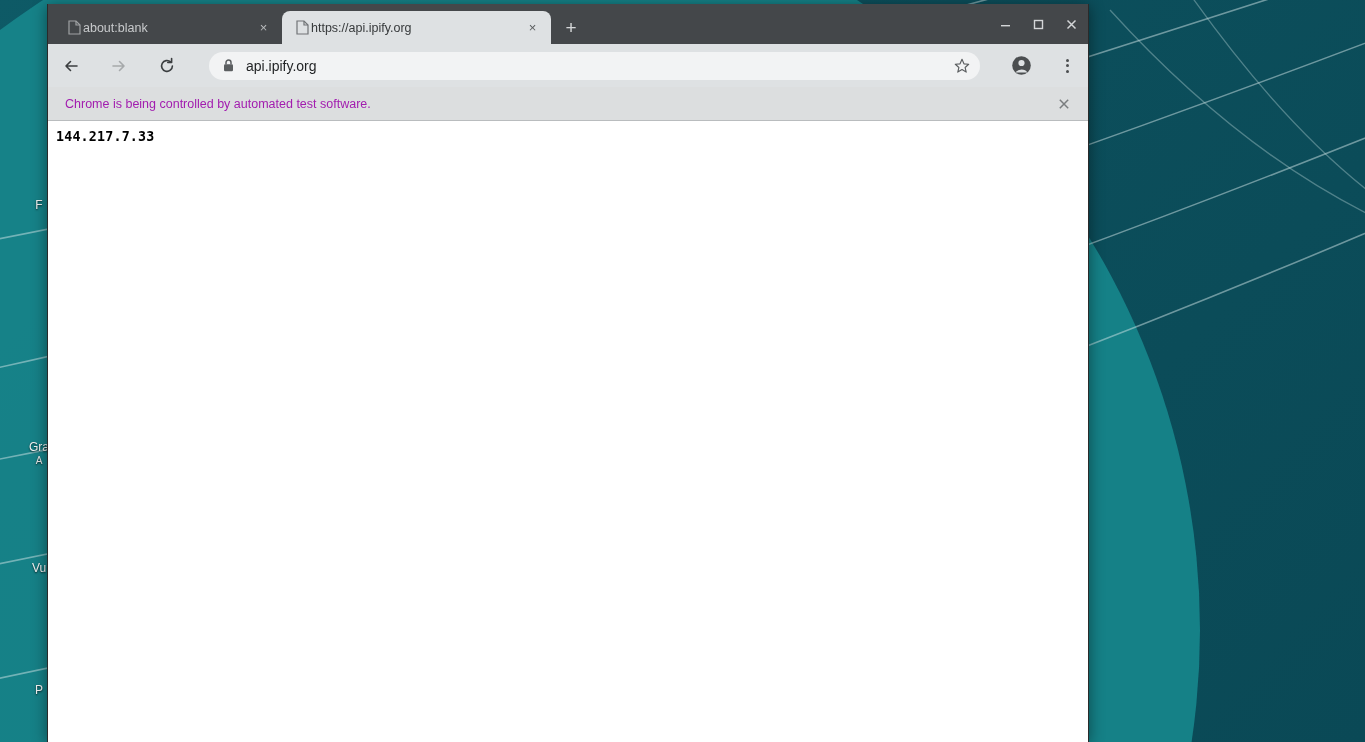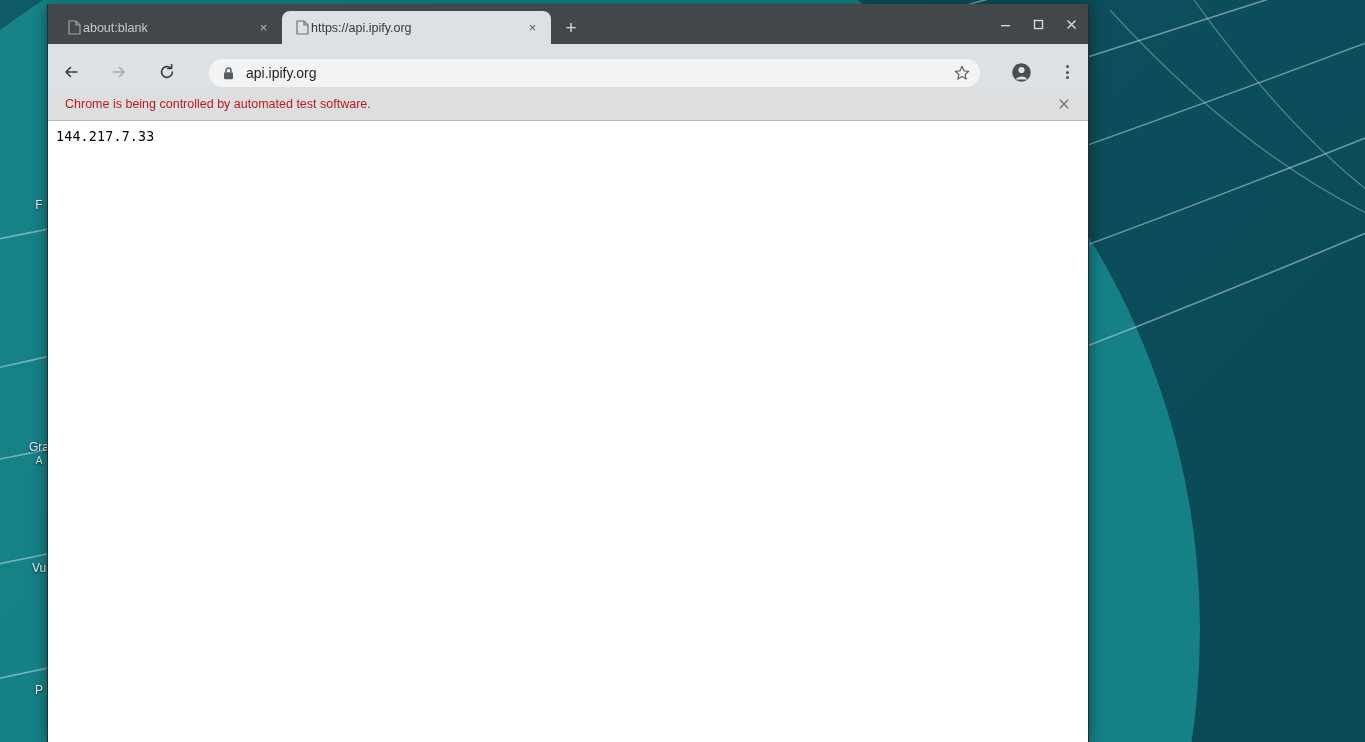--- a/index.html
+++ b/index.html
@@ -143,21 +143,21 @@
     display: flex; align-items: center; justify-content: center;
     color: #d4d6d8;
     font-size: 13px;
   }
 
   
   #toolbar {
     height: 43px;
     background: #dee1e3;
     display: flex;
-    align-items: flex-end;
+    align-items: center;
     padding: 0 8px;
     box-sizing: border-box;
     gap: 18px;
   }
   .nav-btn {
     width: 30px; height: 30px;
     display: flex; align-items: center; justify-content: center;
     border-radius: 50%;
     color: #3b3e40;
   }
@@ -208,41 +208,42 @@
     background: #dcdedf;
     border-bottom: 1px solid #b9bcbe;
     display: flex;
     align-items: center;
     padding: 0 12px 0 17px;
     box-sizing: border-box;
   }
   #infobar-text {
     flex: 1 1 auto;
     font-size: 12.5px;
-    color: #b91c1c;
+    color: #a21caf;
   }
   #infobar-close {
     width: 24px; height: 24px;
     display: flex; align-items: center; justify-content: center;
     color: #7a7d7f;
     font-size: 14px;
   }
 
   
   #page {
     background: #ffffff;
     height: 621px;
     padding: 8px 0 0 8px;
     box-sizing: border-box;
   }
   #page-body-text {
     font-family: "DejaVu Sans Mono", "Liberation Mono", monospace;
     font-size: 13.3px;
     color: #000000;
     letter-spacing: .2px;
+    font-weight: bold;
   }
 </style>
 </head>
 <body>
 
 <div id="desktop">
 
   <div id="desktop-bg-gradient"></div>
   <div id="desktop-circle"></div>
 

